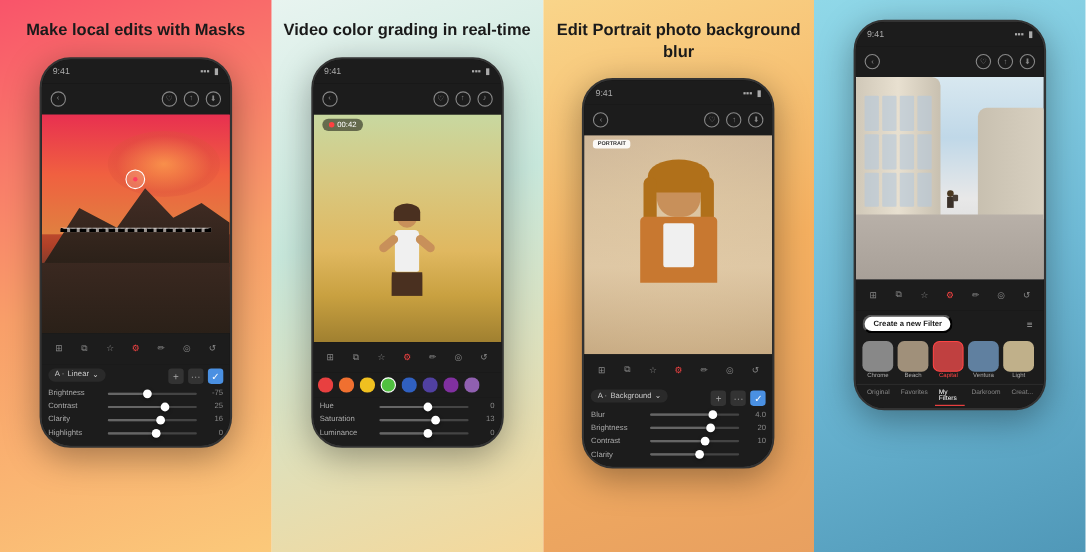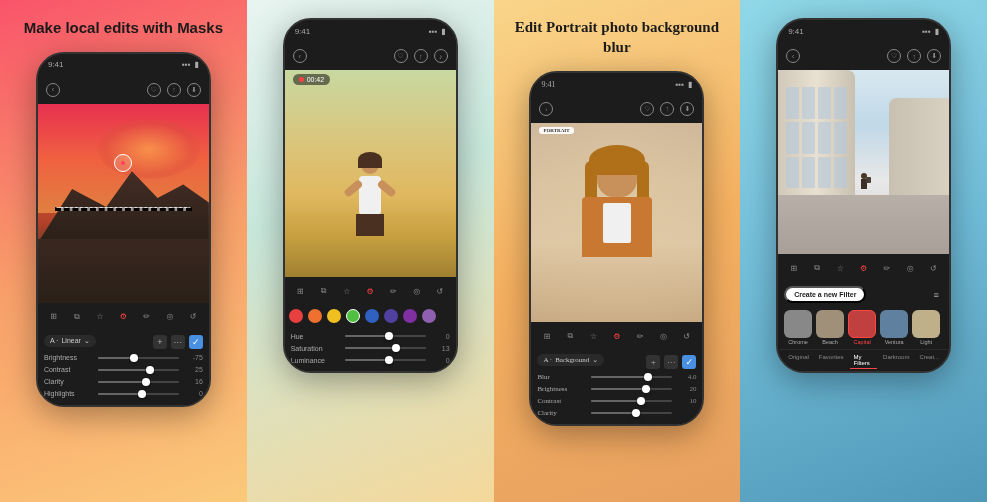--- a/index.html
+++ b/index.html
@@ -22,21 +22,20 @@
     }
 
     .panel-1 {
       background: linear-gradient(160deg, #f9546a 0%, #f9a06a 50%, #fbc97a 100%);
     }
     .panel-2 {
       background: linear-gradient(160deg, #e8f4f0 0%, #c8e8dc 40%, #f5d89a 100%);
     }
     .panel-3 {
       background: linear-gradient(160deg, #f9d58a 0%, #f5b060 50%, #e8a060 100%);
-      font-family: Liberation Serif, serif;
     }
     .panel-4 {
       background: linear-gradient(160deg, #90d8e8 0%, #70bcd8 50%, #5098b8 100%);
     }
 
     .panel-title {
       font-size: 15px;
       font-weight: 700;
       text-align: center;
       color: #1a1a1a;
@@ -809,20 +808,22 @@
             </div>
           </div>
           <span class="adj-value">0</span>
         </div>
       </div>
     </div>
   </div>
 </div>
 
 <div class="panel panel-2">
+  <div class="panel-title">Video color grading
+in real-time</div>
   <div class="phone-frame">
     <div class="phone-screen">
       <div class="status-bar">
         <span class="status-icon">9:41</span>
         <div class="status-icons">
           <span class="status-icon">▪▪▪</span>
           <span class="status-icon">▮</span>
         </div>
       </div>
       <div class="nav-bar">

